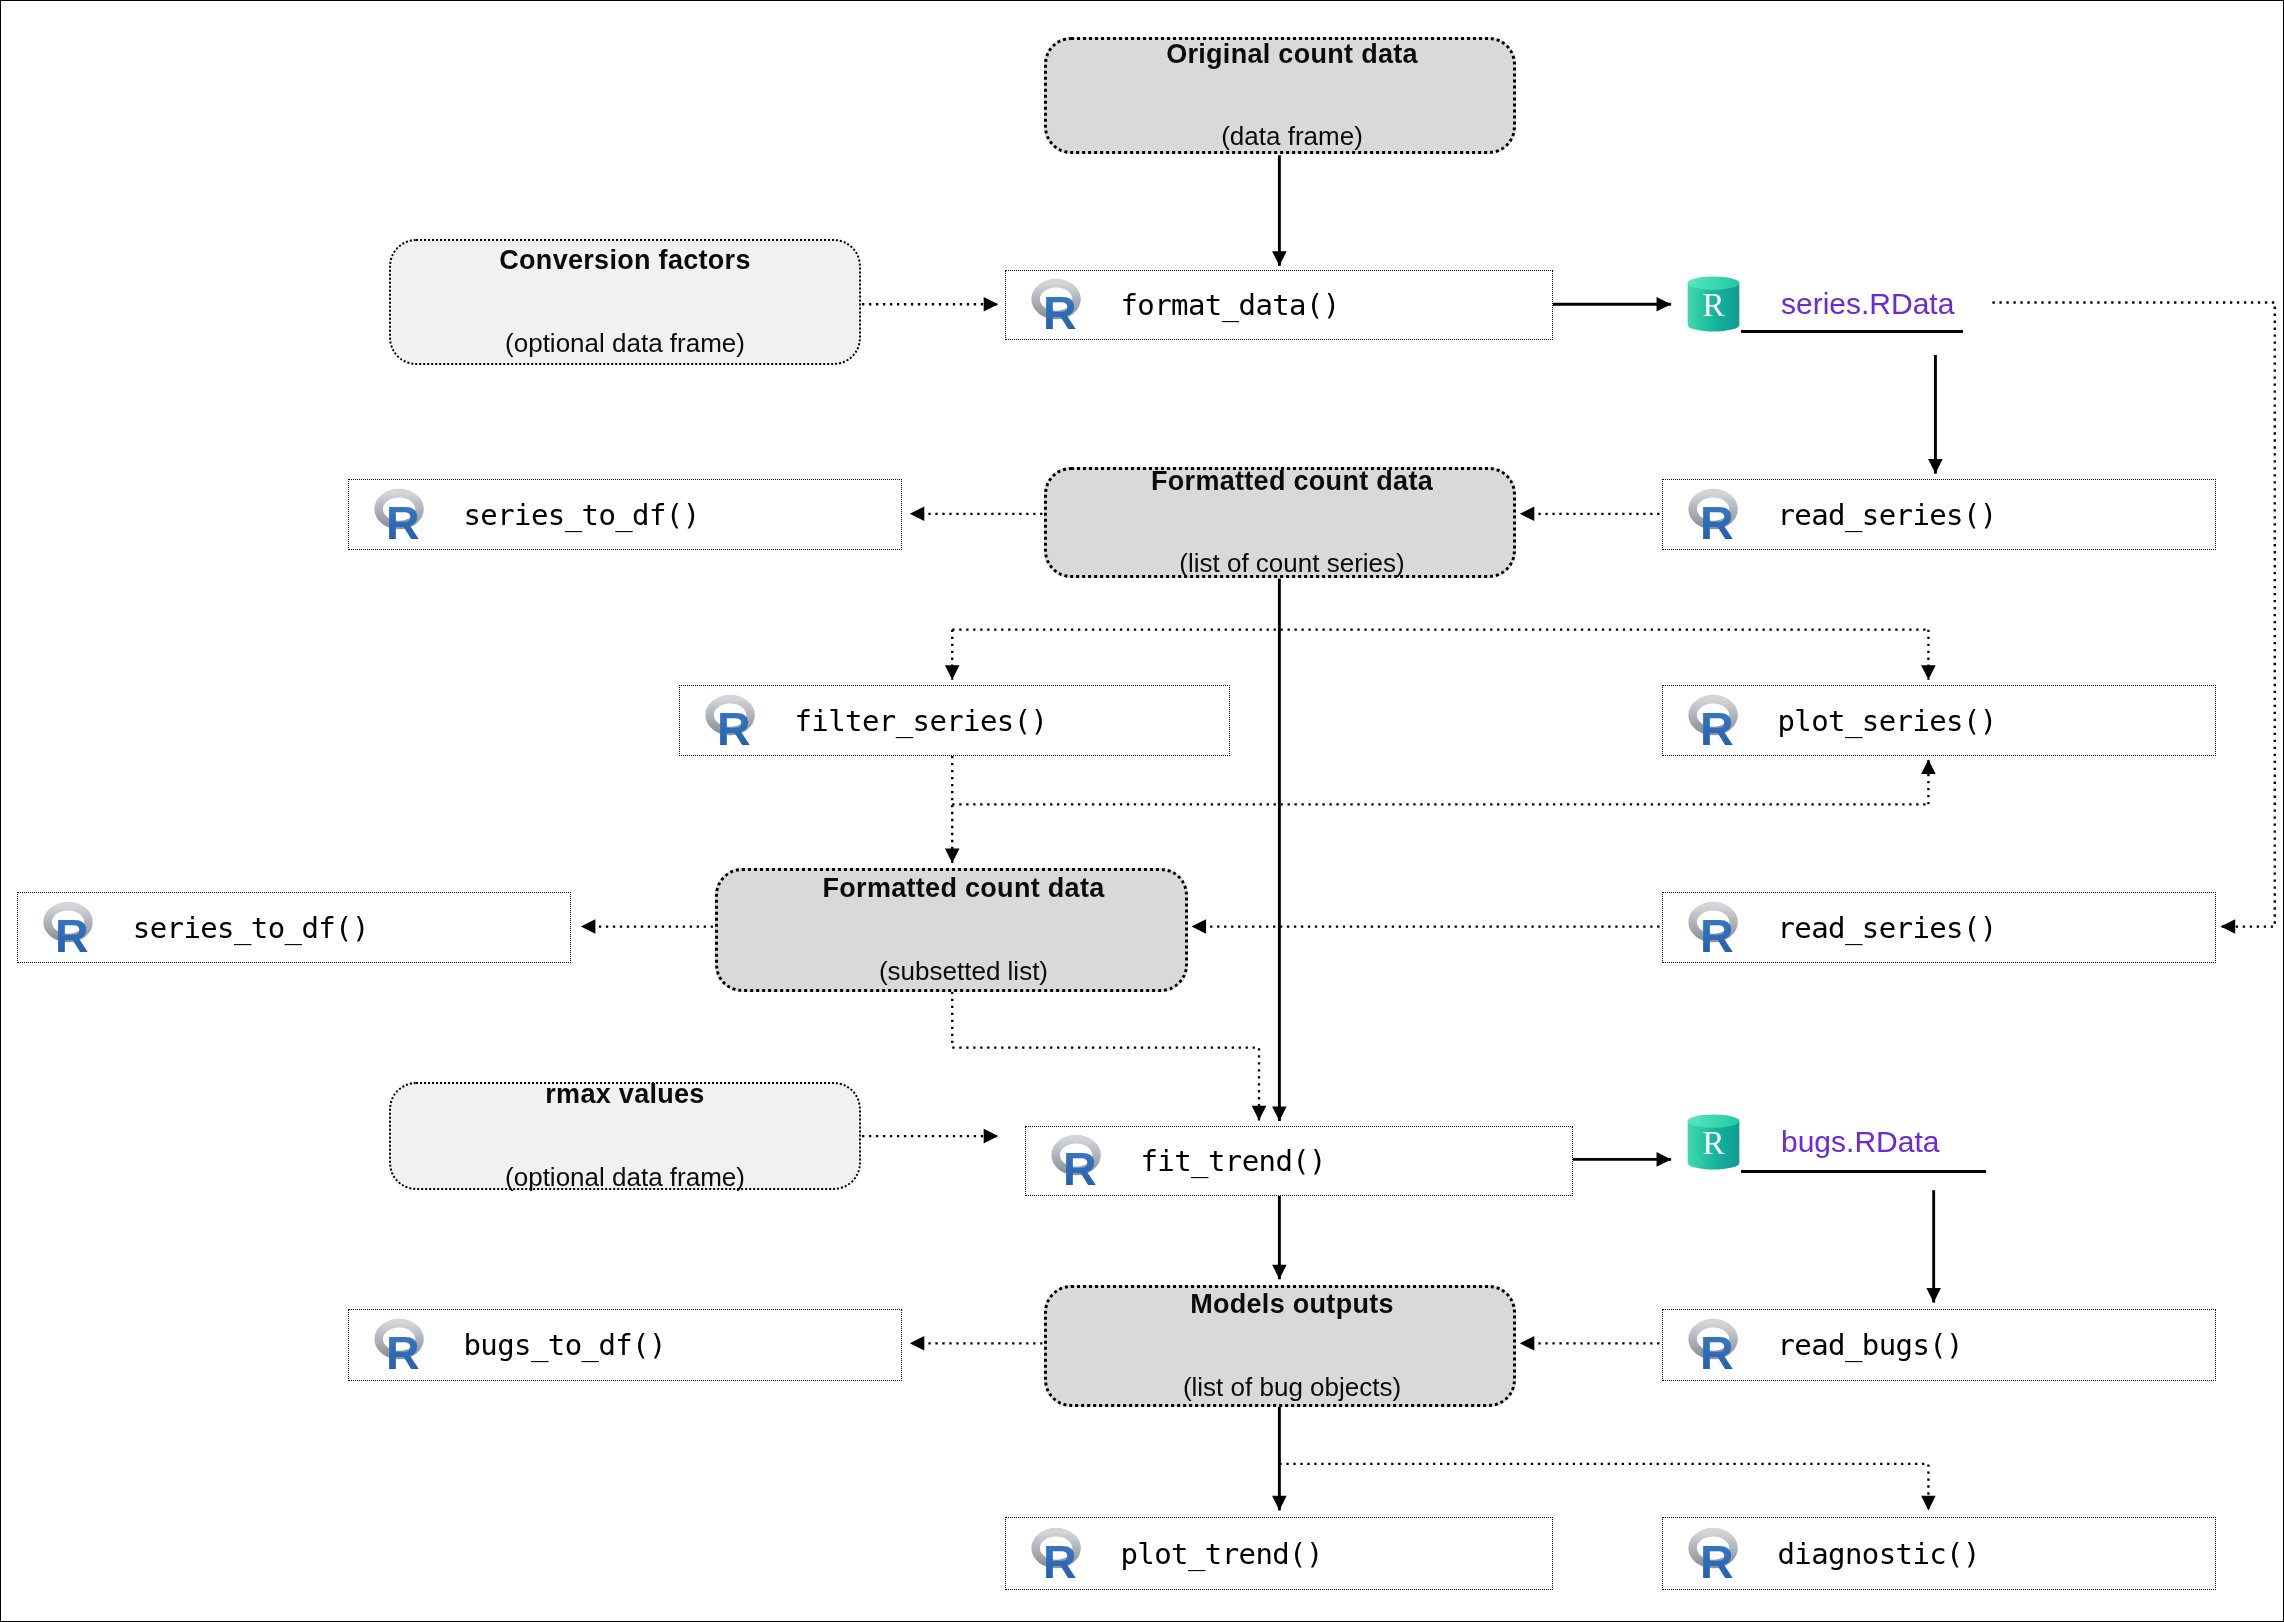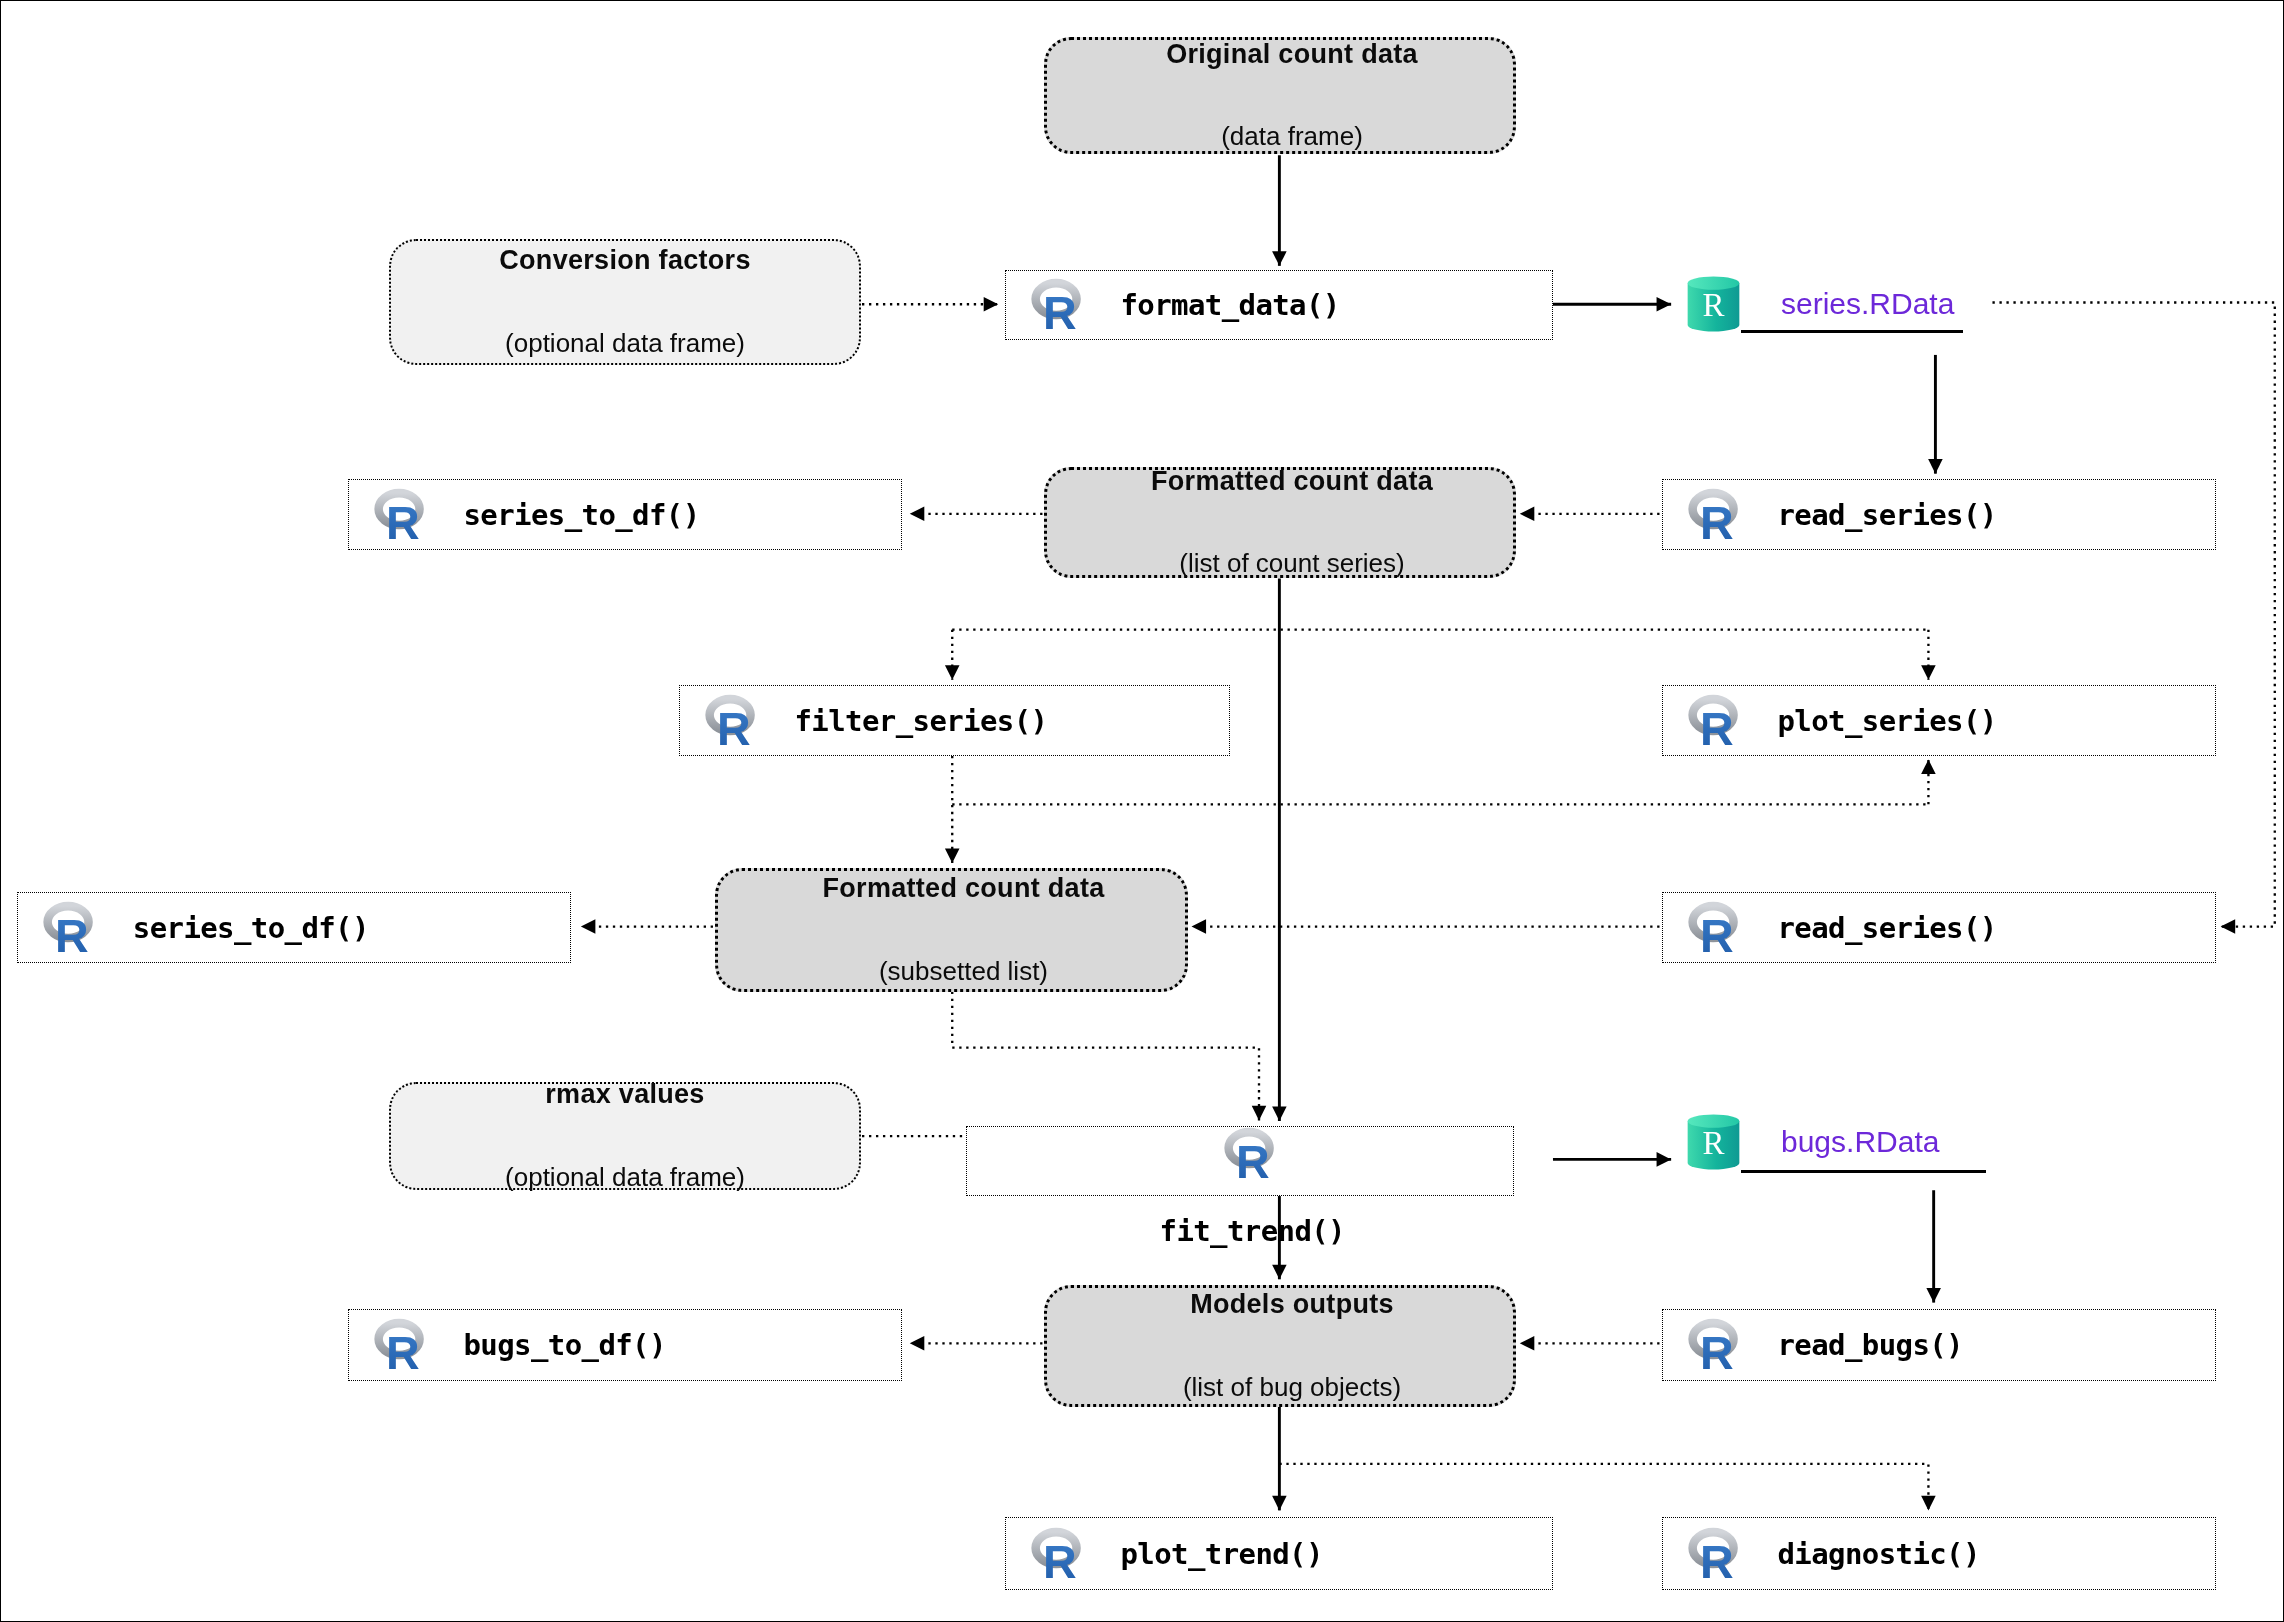--- a/index.html
+++ b/index.html
@@ -35,21 +35,21 @@
   .fnode{
     position:absolute;z-index:2;
     box-sizing:border-box;
     background:#ffffff;
     border:1.7px dotted #000;
     display:flex;align-items:center;
     padding-left:24.5px;gap:33px;
   }
   .fname{
     font-family:"DejaVu Sans Mono","Liberation Mono",monospace;
-    font-weight:bold;font-size:29px;letter-spacing:-0.6px;color:#000;
+    font-weight:normal;font-size:29px;letter-spacing:-0.6px;color:#000;
     white-space:nowrap;
   }
   .rlogo{width:57px;height:54px;flex:0 0 auto;}
 
   
   .file{
     position:absolute;z-index:2;
     display:flex;align-items:center;gap:20px;height:56px;
   }
   .cyl{width:55px;height:58px;flex:0 0 auto;}
@@ -197,21 +197,21 @@
     <div class="fname">series_to_df()</div>
   </div>
 
   <div class="fnode" style="left:1661px;top:891px;width:554px;height:71px;">
     <svg class="rlogo" viewBox="0 0 98 93" width="57" height="54">
         <use href="#rlogo"></use>
       </svg>
     <div class="fname">read_series()</div>
   </div>
 
-  <div class="fnode" style="left:965px;top:1125px;width:548px;height:70px;flex-direction:column;">
+  <div class="fnode" style="left:1024px;top:1125px;width:548px;height:70px;">
     <svg class="rlogo" viewBox="0 0 98 93" width="57" height="54">
         <use href="#rlogo"></use>
       </svg>
     <div class="fname">fit_trend()</div>
   </div>
 
   <div class="fnode" style="left:347px;top:1308px;width:554px;height:72px;">
     <svg class="rlogo" viewBox="0 0 98 93" width="57" height="54">
         <use href="#rlogo"></use>
       </svg>

